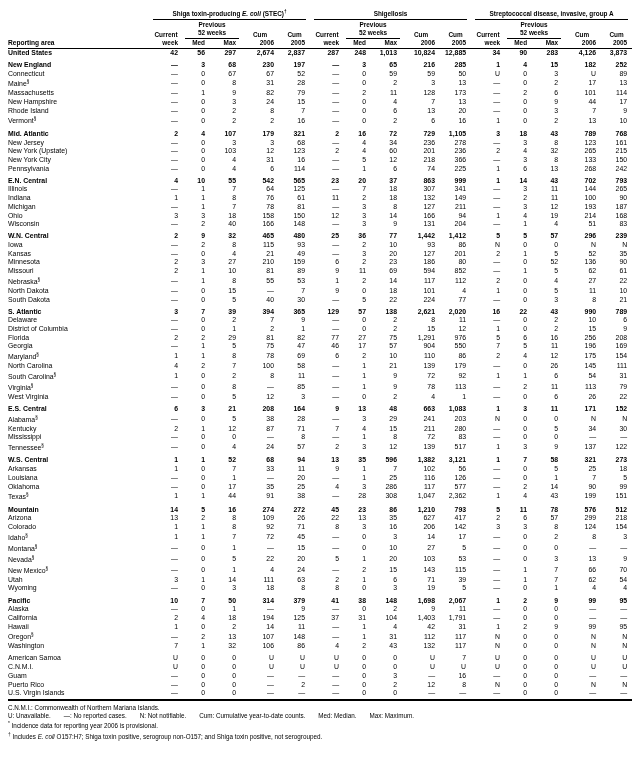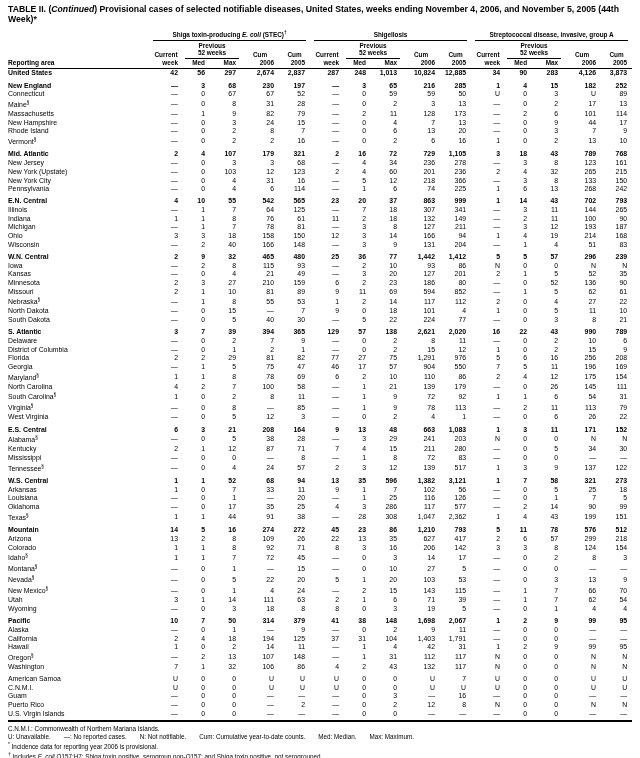--- a/index.html
+++ b/index.html
@@ -29,21 +29,20 @@
   .fns{width:624px;margin-top:3px;font-size:6.3px;line-height:8.2px;}
   .fns .abbrev span{display:inline-block;margin-right:13px;}
   .fns .note{padding-left:4px;text-indent:-4px;}
   .fns sup{font-size:4.8px;}
   .fns em{font-style:italic;}
 </style>
 </head>
 <body>
 
 <div class="page">
-  <div class="title"><span>TABLE II. (</span><em>Continued</em><span>) Provisional cases of selected notifiable diseases, United States, weeks ending November 4, 2006, and November 5, 2005 (44th Week)*</span></div>
 
   <table>
       <colgroup>
         <col style="width: 141px;">
         <col style="width: 34px;">
         <col style="width: 27px;">
         <col style="width: 31px;">
         <col style="width: 38px;">
         <col style="width: 31px;">
         <col style="width: 34px;">

